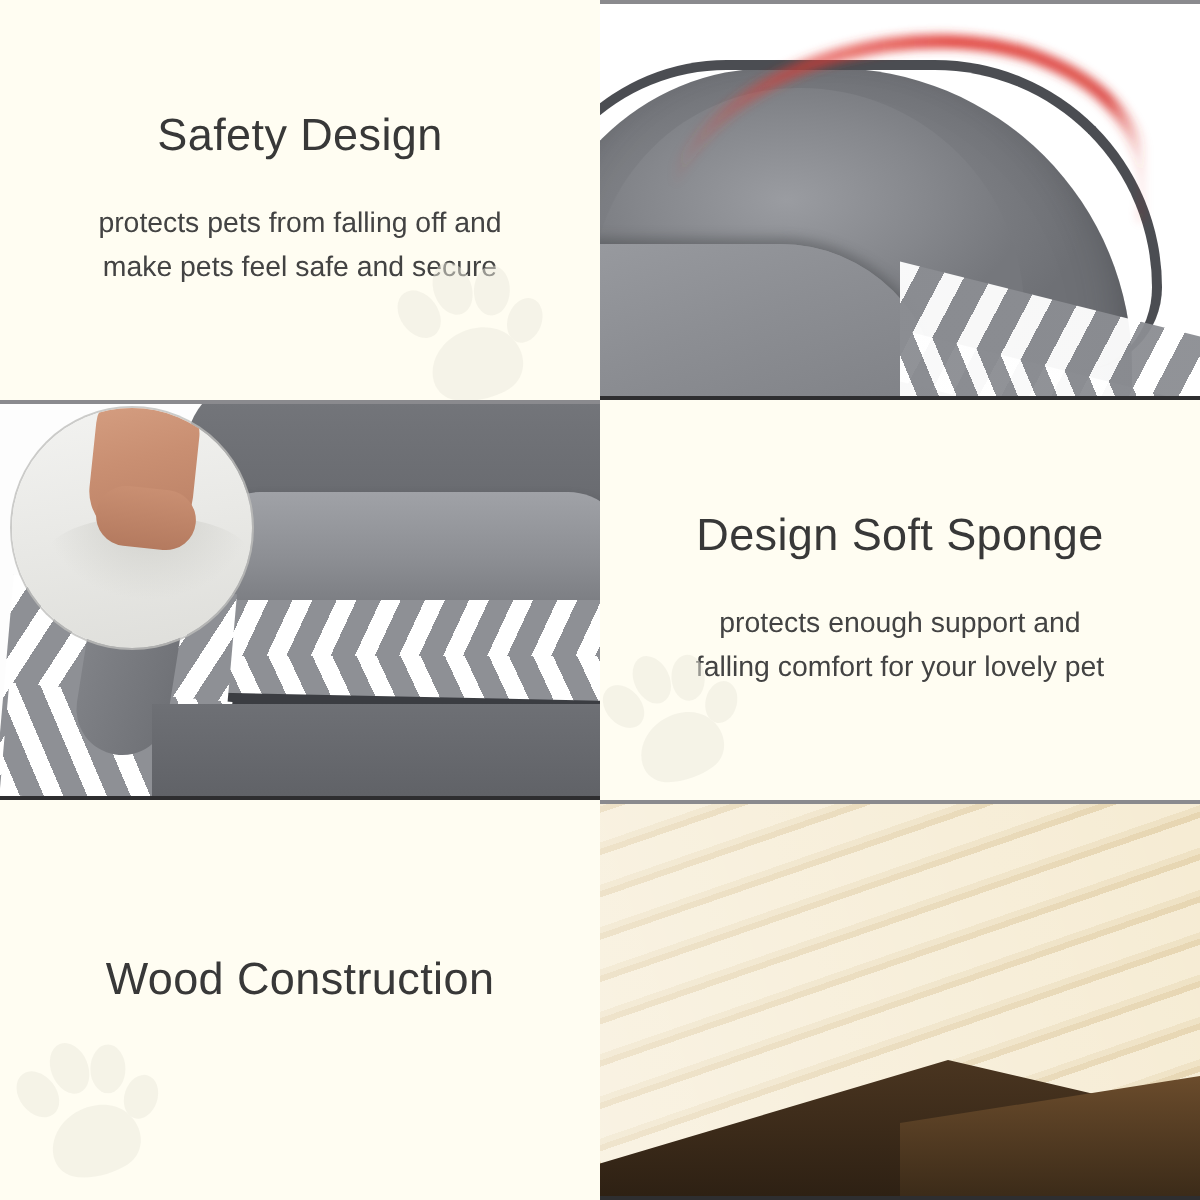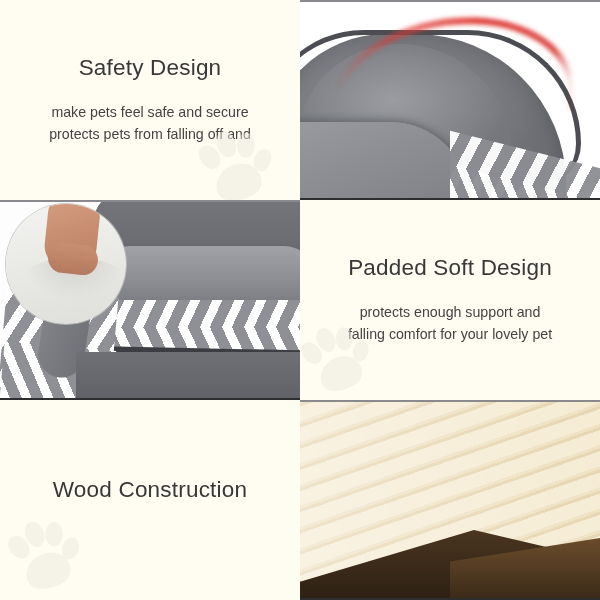--- a/index.html
+++ b/index.html
@@ -216,22 +216,22 @@
   }
 </style>
 </head>
 <body>
 
 <div class="sheet">
 
   <div class="cell textpanel">
     <div class="tp-title">Safety Design</div>
     <div class="tp-body">
+      <span>protects pets from falling off and</span>
       <span>make pets feel safe and secure</span>
-      <span>protects pets from falling off and</span>
     </div>
     <div class="paw paw-a">
       <svg width="86" height="80" viewBox="0 0 86 80">
         <g fill="#edebdf">
           <ellipse cx="20" cy="26" rx="9.5" ry="13" transform="rotate(-24 20 26)"></ellipse>
           <ellipse cx="39" cy="17" rx="9.5" ry="13.5" transform="rotate(-8 39 17)"></ellipse>
           <ellipse cx="58" cy="22" rx="9" ry="12.5" transform="rotate(14 58 22)"></ellipse>
           <ellipse cx="71" cy="40" rx="8.5" ry="11.5" transform="rotate(32 71 40)"></ellipse>
           <path d="M26 46c10-10 28-10 36 0 7 9 5 22-6 26-9 3-21 3-29-1-9-5-9-17-1-25z"></path>
         </g>
@@ -276,21 +276,21 @@
     <div class="armrest"></div>
     <div class="base"></div>
     <div class="foamcircle">
       <div class="dent"></div>
       <div class="fist"></div>
       <div class="knuckles"></div>
     </div>
   </div>
 
   <div class="cell textpanel">
-    <div class="tp-title">Padded Soft Design</div>
+    <div class="tp-title">Design Soft Sponge</div>
     <div class="tp-body">
       <span>protects enough support and</span>
       <span>falling comfort for your lovely pet</span>
     </div>
     <div class="paw paw-b">
       <svg width="80" height="74" viewBox="0 0 86 80">
         <g fill="#eceade">
           <ellipse cx="20" cy="26" rx="9.5" ry="13" transform="rotate(-24 20 26)"></ellipse>
           <ellipse cx="39" cy="17" rx="9.5" ry="13.5" transform="rotate(-8 39 17)"></ellipse>
           <ellipse cx="58" cy="22" rx="9" ry="12.5" transform="rotate(14 58 22)"></ellipse>

